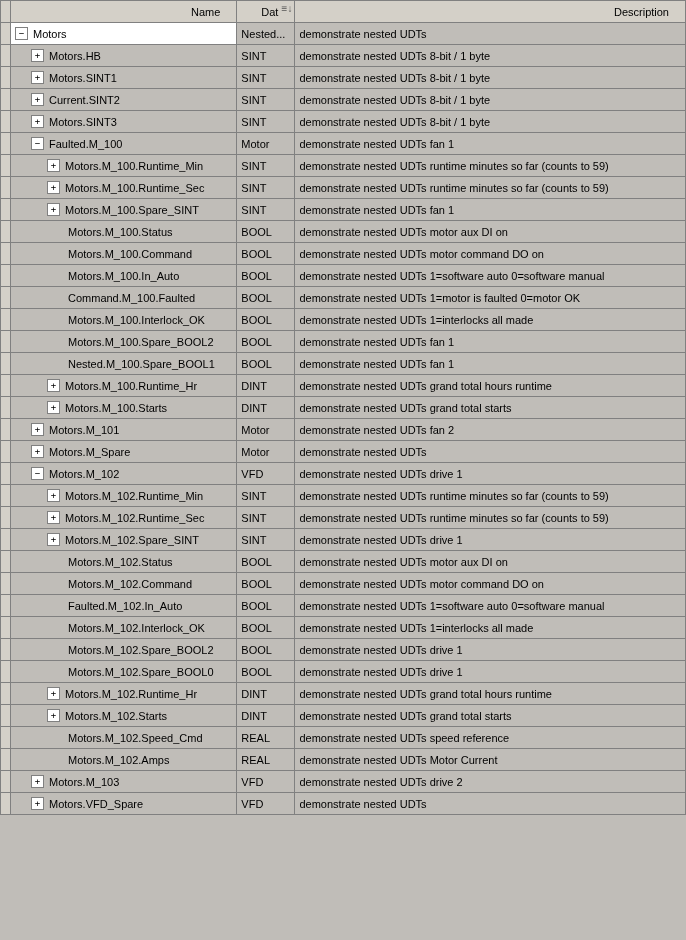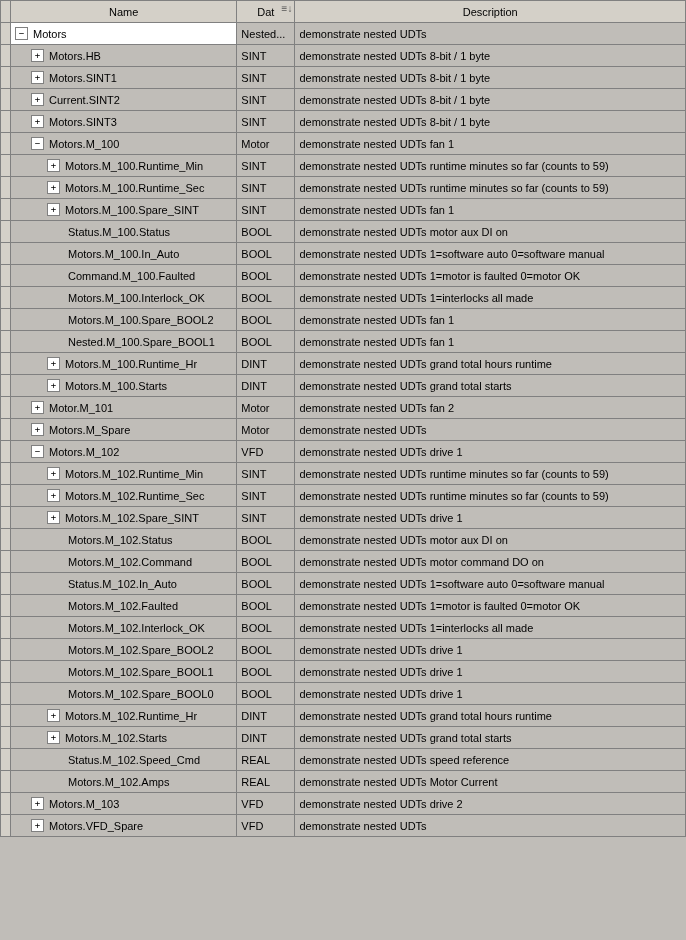--- a/index.html
+++ b/index.html
@@ -1,18 +1,18 @@
 <!DOCTYPE html>
 <html><head>
 <meta charset="utf-8">
 <style>
 html,body{margin:0;padding:0;font-family:"MS Sans Serif",Arial,sans-serif;font-size:11px;background:#c0bdb8;width:686px}
 table{border-collapse:collapse;width:100%;table-layout:fixed}
 th,td{border:1px solid #808080;padding:0;height:22px;box-sizing:border-box;overflow:hidden;white-space:nowrap}
-th{background:#d4d0c8;text-align:center;font-weight:normal;padding:2px 0;position:relative}
+th{background:#d4d0c8;text-align:right;font-weight:normal;padding:2px 16px;position:relative}
 td{padding:0 4px}
 .gutter{width:10px;background:#d4d0c8}
 .name-col{width:226px}
 .data-col{width:58px}
 .desc-col{width:390px}
 .tree{display:flex;align-items:center;height:100%}
 .indent{display:inline-block;flex-shrink:0}
 .node{width:11px;height:11px;border:1px solid #808080;background:#fff;display:inline-flex;align-items:center;justify-content:center;font-size:9px;line-height:9px;color:#000;margin-right:4px;flex-shrink:0;cursor:pointer;font-family:monospace}
 .leaf-line{width:18px;height:11px;display:inline-block;flex-shrink:0;position:relative;margin-right:2px}
 .name-text{padding-left:1px}
@@ -99,21 +99,21 @@
         </td>
         <td class="data-cell">SINT</td>
         <td class="desc-cell">demonstrate nested UDTs 8-bit / 1 byte</td>
       </tr>
       <tr>
         <td class="gutter"></td>
         <td class="name-cell">
           <div class="tree">
             <span class="indent" style="width: 16px;"></span>
             <span class="node">−</span>
-            <span class="name-text">Motors.M_100</span>
+            <span class="name-text">Faulted.M_100</span>
           </div>
         </td>
         <td class="data-cell">Motor</td>
         <td class="desc-cell">demonstrate nested UDTs fan 1</td>
       </tr>
       <tr>
         <td class="gutter"></td>
         <td class="name-cell">
           <div class="tree">
             <span class="indent" style="width: 32px;"></span>
@@ -147,25 +147,37 @@
         </td>
         <td class="data-cell">SINT</td>
         <td class="desc-cell">demonstrate nested UDTs fan 1</td>
       </tr>
       <tr>
         <td class="gutter"></td>
         <td class="name-cell">
           <div class="tree">
             <span class="indent" style="width: 32px;"></span>
             <span class="leaf-line"></span>
-            <span class="name-text">Status.M_100.Status</span>
+            <span class="name-text">Motors.M_100.Status</span>
           </div>
         </td>
         <td class="data-cell">BOOL</td>
         <td class="desc-cell">demonstrate nested UDTs motor aux DI on</td>
+      </tr>
+      <tr>
+        <td class="gutter"></td>
+        <td class="name-cell">
+          <div class="tree">
+            <span class="indent" style="width: 32px;"></span>
+            <span class="leaf-line"></span>
+            <span class="name-text">Motors.M_100.Command</span>
+          </div>
+        </td>
+        <td class="data-cell">BOOL</td>
+        <td class="desc-cell">demonstrate nested UDTs motor command DO on</td>
       </tr>
       <tr>
         <td class="gutter"></td>
         <td class="name-cell">
           <div class="tree">
             <span class="indent" style="width: 32px;"></span>
             <span class="leaf-line"></span>
             <span class="name-text">Motors.M_100.In_Auto</span>
           </div>
         </td>
@@ -243,21 +255,21 @@
         </td>
         <td class="data-cell">DINT</td>
         <td class="desc-cell">demonstrate nested UDTs grand total starts</td>
       </tr>
       <tr>
         <td class="gutter"></td>
         <td class="name-cell">
           <div class="tree">
             <span class="indent" style="width: 16px;"></span>
             <span class="node">+</span>
-            <span class="name-text">Motor.M_101</span>
+            <span class="name-text">Motors.M_101</span>
           </div>
         </td>
         <td class="data-cell">Motor</td>
         <td class="desc-cell">demonstrate nested UDTs fan 2</td>
       </tr>
       <tr>
         <td class="gutter"></td>
         <td class="name-cell">
           <div class="tree">
             <span class="indent" style="width: 16px;"></span>
@@ -339,69 +351,45 @@
         </td>
         <td class="data-cell">BOOL</td>
         <td class="desc-cell">demonstrate nested UDTs motor command DO on</td>
       </tr>
       <tr>
         <td class="gutter"></td>
         <td class="name-cell">
           <div class="tree">
             <span class="indent" style="width: 32px;"></span>
             <span class="leaf-line"></span>
-            <span class="name-text">Status.M_102.In_Auto</span>
+            <span class="name-text">Faulted.M_102.In_Auto</span>
           </div>
         </td>
         <td class="data-cell">BOOL</td>
         <td class="desc-cell">demonstrate nested UDTs 1=software auto 0=software manual</td>
       </tr>
       <tr>
         <td class="gutter"></td>
         <td class="name-cell">
           <div class="tree">
             <span class="indent" style="width: 32px;"></span>
             <span class="leaf-line"></span>
-            <span class="name-text">Motors.M_102.Faulted</span>
-          </div>
-        </td>
-        <td class="data-cell">BOOL</td>
-        <td class="desc-cell">demonstrate nested UDTs 1=motor is faulted 0=motor OK</td>
-      </tr>
-      <tr>
-        <td class="gutter"></td>
-        <td class="name-cell">
-          <div class="tree">
-            <span class="indent" style="width: 32px;"></span>
-            <span class="leaf-line"></span>
             <span class="name-text">Motors.M_102.Interlock_OK</span>
           </div>
         </td>
         <td class="data-cell">BOOL</td>
         <td class="desc-cell">demonstrate nested UDTs 1=interlocks all made</td>
       </tr>
       <tr>
         <td class="gutter"></td>
         <td class="name-cell">
           <div class="tree">
             <span class="indent" style="width: 32px;"></span>
             <span class="leaf-line"></span>
             <span class="name-text">Motors.M_102.Spare_BOOL2</span>
-          </div>
-        </td>
-        <td class="data-cell">BOOL</td>
-        <td class="desc-cell">demonstrate nested UDTs drive 1</td>
-      </tr>
-      <tr>
-        <td class="gutter"></td>
-        <td class="name-cell">
-          <div class="tree">
-            <span class="indent" style="width: 32px;"></span>
-            <span class="leaf-line"></span>
-            <span class="name-text">Motors.M_102.Spare_BOOL1</span>
           </div>
         </td>
         <td class="data-cell">BOOL</td>
         <td class="desc-cell">demonstrate nested UDTs drive 1</td>
       </tr>
       <tr>
         <td class="gutter"></td>
         <td class="name-cell">
           <div class="tree">
             <span class="indent" style="width: 32px;"></span>
@@ -435,21 +423,21 @@
         </td>
         <td class="data-cell">DINT</td>
         <td class="desc-cell">demonstrate nested UDTs grand total starts</td>
       </tr>
       <tr>
         <td class="gutter"></td>
         <td class="name-cell">
           <div class="tree">
             <span class="indent" style="width: 32px;"></span>
             <span class="leaf-line"></span>
-            <span class="name-text">Status.M_102.Speed_Cmd</span>
+            <span class="name-text">Motors.M_102.Speed_Cmd</span>
           </div>
         </td>
         <td class="data-cell">REAL</td>
         <td class="desc-cell">demonstrate nested UDTs speed reference</td>
       </tr>
       <tr>
         <td class="gutter"></td>
         <td class="name-cell">
           <div class="tree">
             <span class="indent" style="width: 32px;"></span>

